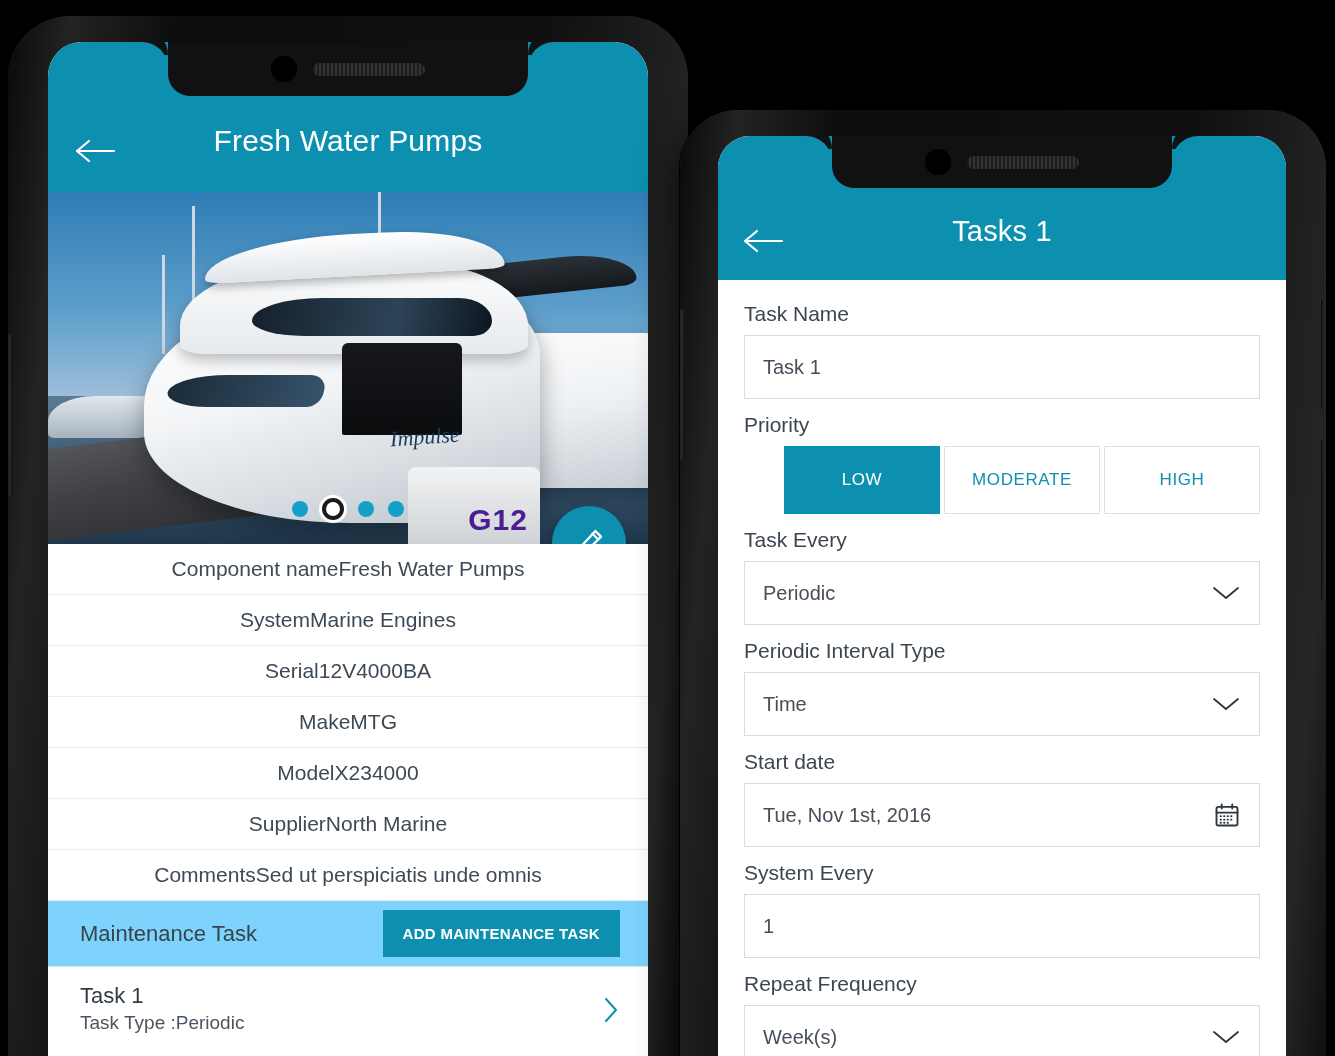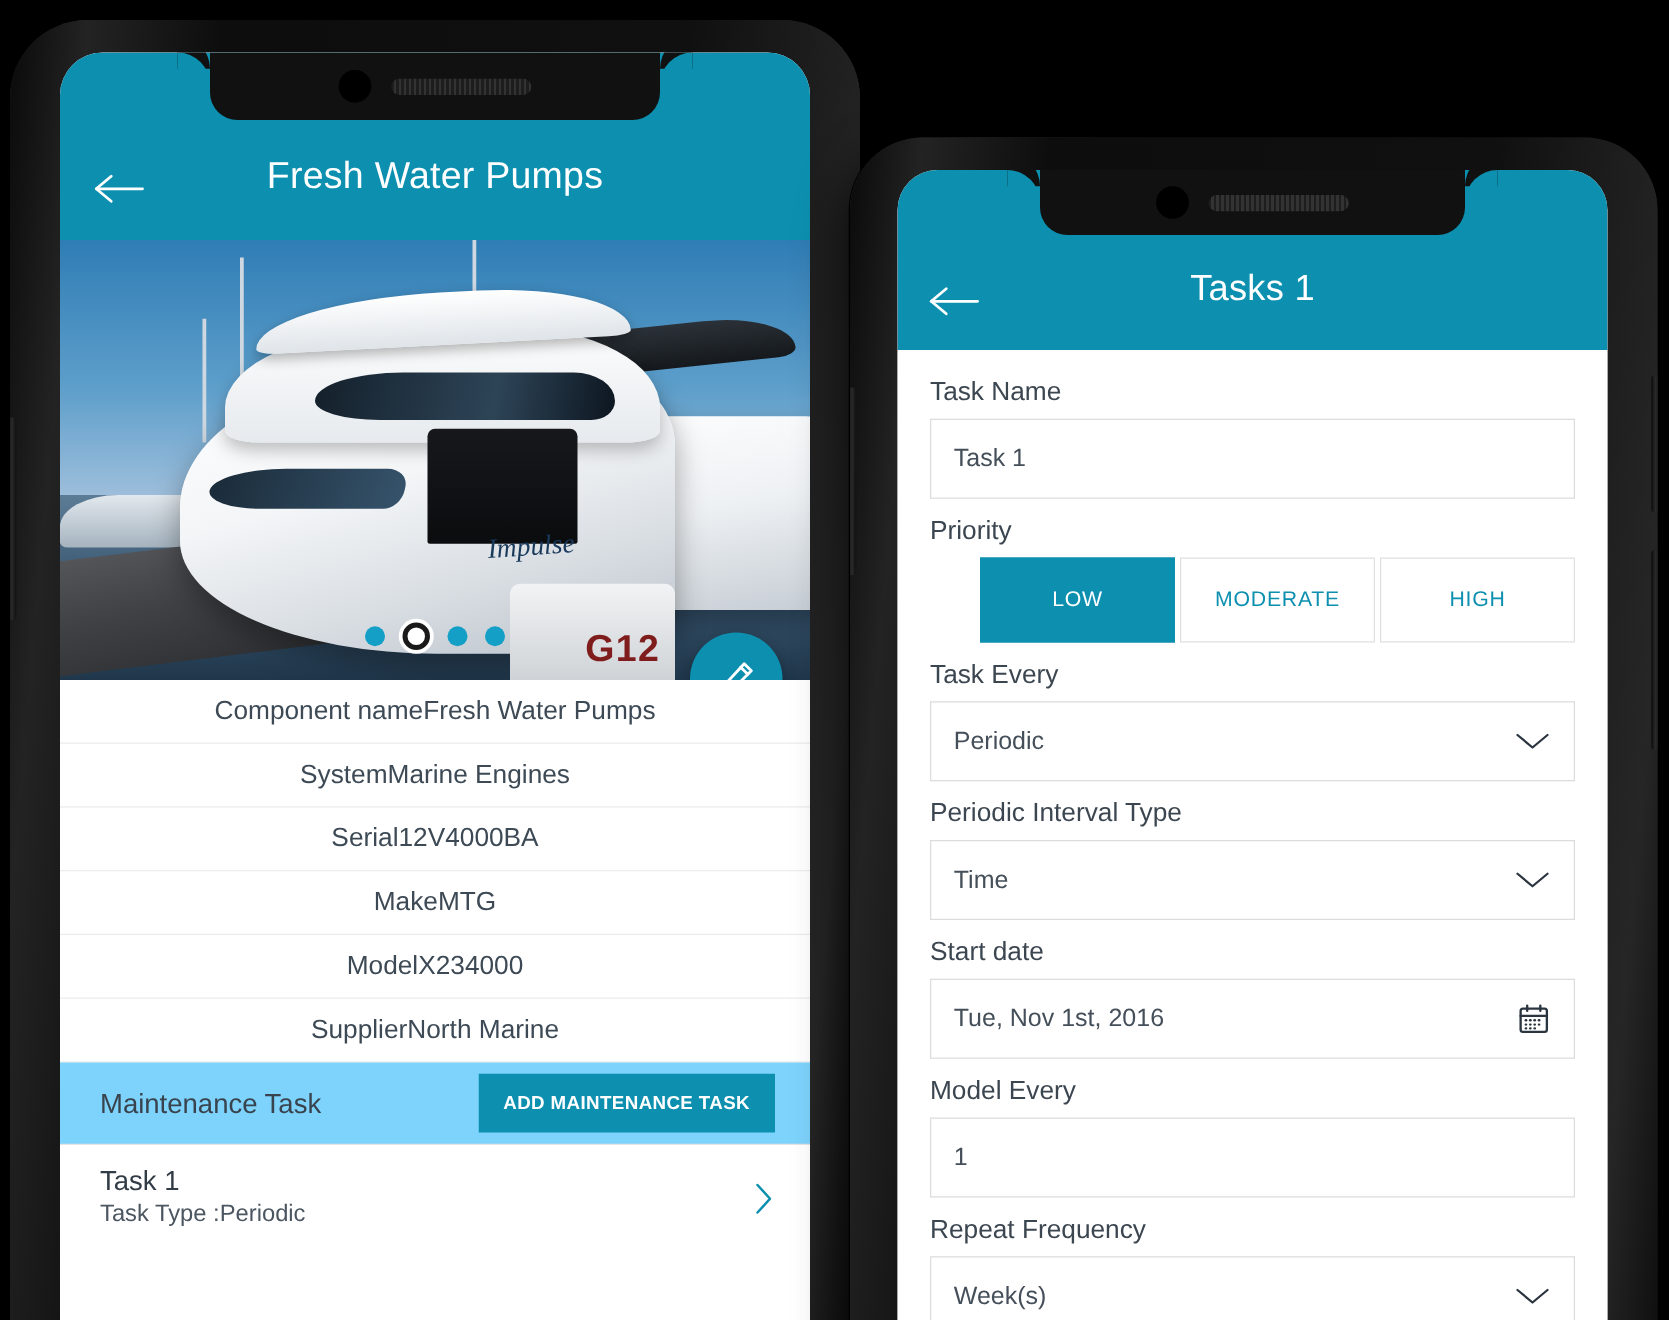--- a/index.html
+++ b/index.html
@@ -176,21 +176,21 @@
   }
   .mast { position:absolute; width:3px; background:#cfd8e0; }
   .bin {
     position:absolute; right: 18%; bottom: 0;
     width: 22%; height: 22%;
     background: linear-gradient(180deg,#f2f3f4,#cfd3d7);
     border-radius: 8px 8px 0 0;
   }
   .bin-label {
     position:absolute; right: 20%; bottom: 2%;
-    color:#7f1d1d; font-size: 30px; font-weight: 700;
+    color:#4c1d95; font-size: 30px; font-weight: 700;
     letter-spacing: 1px;
   }
   .far-boats {
     position:absolute; left: 0; bottom: 30%;
     width: 26%; height: 12%;
     background: linear-gradient(180deg,#e9eef2,#aab7c2);
     border-radius: 30% 20% 4% 4% / 60% 60% 10% 10%;
     opacity:.95;
   }
 
@@ -352,20 +352,24 @@
           <span class="k">Make</span>
           <span class="v">MTG</span>
         </div>
         <div class="drow">
           <span class="k">Model</span>
           <span class="v">X234000</span>
         </div>
         <div class="drow">
           <span class="k">Supplier</span>
           <span class="v">North Marine</span>
+        </div>
+        <div class="drow">
+          <span class="k">Comments</span>
+          <span class="v">Sed ut perspiciatis unde omnis</span>
         </div>
       </div>
 
       <div class="mt-bar">
         <span class="mt-title">Maintenance Task</span>
         <button class="btn-add">ADD MAINTENANCE TASK</button>
       </div>
 
       <div class="task-row">
         <div>
@@ -457,21 +461,21 @@
                 <line x1="9.5" y1="16" x2="9.8" y2="16"></line>
               <line x1="12.5" y1="16" x2="12.8" y2="16"></line>
                 <line x1="15.5" y1="16" x2="15.8" y2="16"></line>
               <line x1="6.5" y1="18.6" x2="6.8" y2="18.6"></line>
                 <line x1="9.5" y1="18.6" x2="9.8" y2="18.6"></line>
               <line x1="12.5" y1="18.6" x2="12.8" y2="18.6"></line>
             </svg>
           </span>
         </div>
 
-        <div class="flabel">Model Every</div>
+        <div class="flabel">System Every</div>
         <div class="finput">
           <span class="val">1</span>
         </div>
 
         <div class="flabel">Repeat Frequency</div>
         <div class="finput">
           <span class="val">Week(s)</span>
           <span class="chev-dn">
             <svg width="30" height="18" viewBox="0 0 30 18" fill="none" stroke="#2b3540" stroke-width="1.8" stroke-linecap="round" stroke-linejoin="round">
               <polyline points="3,4 15,14 27,4"></polyline>

